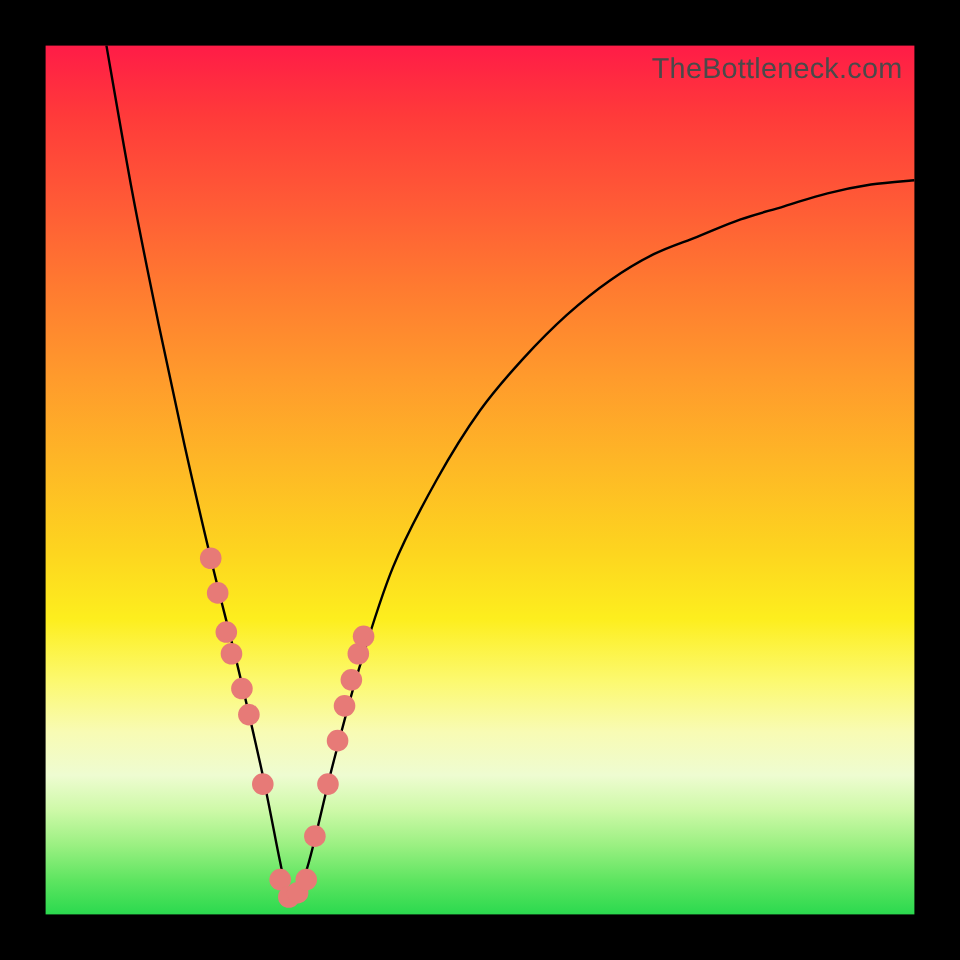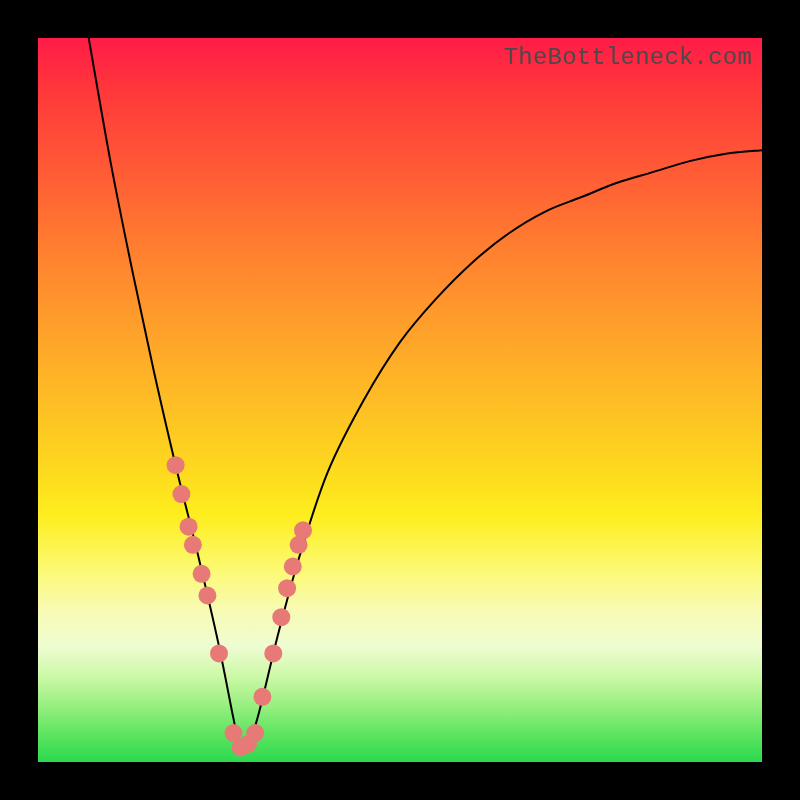--- a/index.html
+++ b/index.html
@@ -9,21 +9,20 @@
     height: 800px;
     overflow: hidden;
     background: #000;
     font-family: Arial, Helvetica, sans-serif;
   }
   .frame {
     position: relative;
     width: 800px;
     height: 800px;
     background: #000;
-    font-family: Liberation Mono, monospace;
   }
   .plot-area {
     position: absolute;
     left: 38px;
     top: 38px;
     width: 724px;
     height: 724px;
     
     background: linear-gradient(to bottom,
       #ff1c47 0%,

